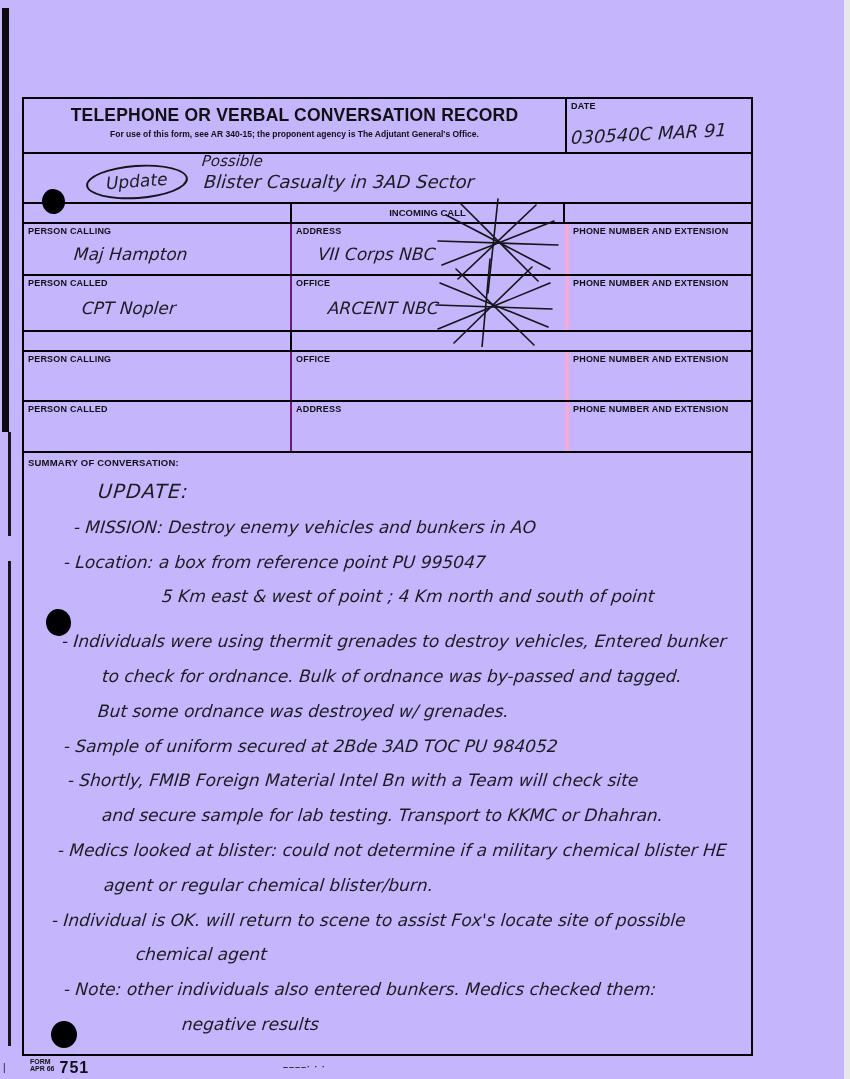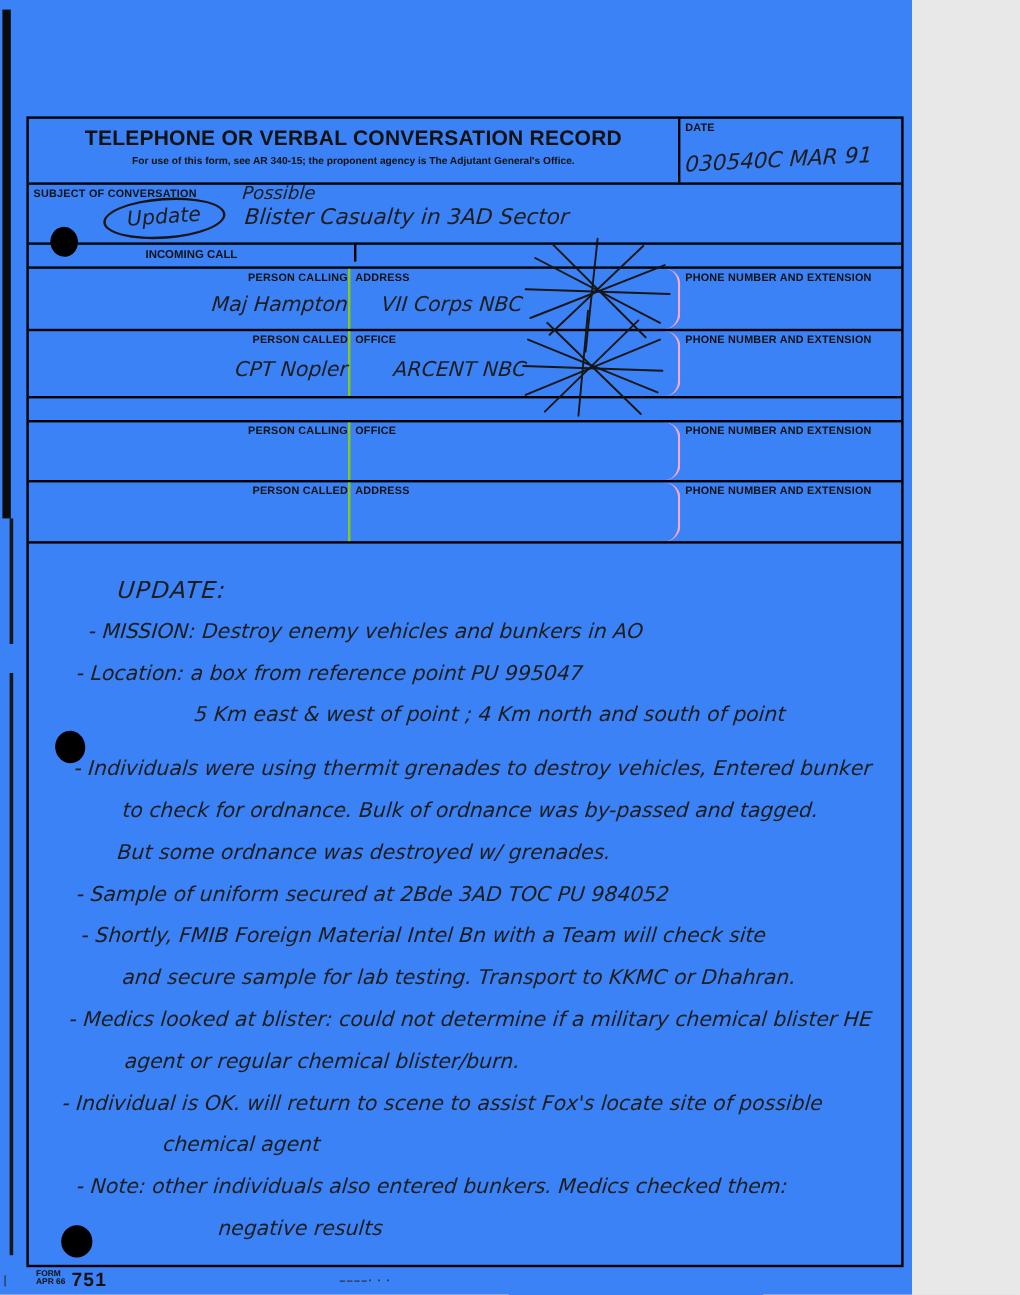--- a/index.html
+++ b/index.html
@@ -1,16 +1,16 @@
 <!DOCTYPE html>
 <html><head>
 <meta charset="utf-8">
 <style>
   html,body{margin:0;padding:0;background:#e8e8e8;}
-  .page{position:relative;width:760px;height:1079px;background:#3b82f6;overflow:hidden;
+  .page{position:relative;width:844px;height:1079px;background:#c4b5fd;overflow:hidden;
         font-family:"Liberation Sans",sans-serif;color:#111;}
   
   .scanbar{position:absolute;left:2px;top:8px;width:7px;height:424px;background:#0b0b0b;}
   .scanbar2{position:absolute;left:8px;top:432px;width:3px;height:614px;
             background:linear-gradient(#181818 0 17%,transparent 17% 21%,#181818 21% 100%);}
   .punch{position:absolute;background:#000;border-radius:50%;}
   
   .form{position:absolute;left:22px;top:97px;width:727px;height:955px;border:2px solid #000;
         display:flex;flex-direction:column;box-sizing:content-box;}
   .r-head{height:53px;display:flex;border-bottom:2px solid #000;}
@@ -20,28 +20,28 @@
   .date-cell{width:184px;position:relative;}
   .flabel{font-size:9px;font-weight:bold;letter-spacing:.2px;display:block;padding:2px 0 0 4px;}
   .hw{font-family:"DejaVu Sans",sans-serif;font-style:italic;color:#1c1c1c;display:block;
       transform:skewX(-5deg);}
   .date-val{position:absolute;left:4px;top:24px;font-size:18px;white-space:nowrap;transform:rotate(-3deg) skewX(-6deg);}
   .r-subject{height:48px;border-bottom:2px solid #000;position:relative;}
   .subj-note{position:absolute;left:178px;top:-2px;font-size:15px;}
   .subj-circle{position:absolute;left:62px;top:11px;border:2px solid #151515;border-radius:50%;
                padding:4px 18px 6px;font-size:17px;transform:rotate(-4deg);}
   .subj-text{position:absolute;left:180px;top:17px;font-size:18px;white-space:nowrap;}
-  .band{height:18px;display:flex;border-bottom:2px solid #000;flex-direction:column;}
+  .band{height:18px;display:flex;border-bottom:2px solid #000;}
   .bc1{width:266px;border-right:2px solid #000;}
   .bc2{width:273px;border-right:2px solid #000;text-align:center;font-size:9.5px;font-weight:bold;
        padding-top:3px;box-sizing:border-box;}
   .bc3{flex:1;}
   .r-call{display:flex;border-bottom:2px solid #000;}
-  .c1{width:266px;border-right:2px solid #84cc16;position:relative;text-align:right;}
-  .c2{width:273px;border-right:2px solid #f9a8d4;position:relative;border-radius:13px;}
+  .c1{width:266px;border-right:2px solid #701a75;position:relative;}
+  .c2{width:273px;border-right:4px solid #f9a8d4;position:relative;}
   .c3{flex:1;position:relative;}
   .v-calling{margin:8px 0 0 50px;font-size:17px;white-space:nowrap;}
   .v-address{margin:8px 0 0 26px;font-size:17px;white-space:nowrap;}
   .v-called{margin:10px 0 0 58px;font-size:17px;white-space:nowrap;}
   .v-office{margin:10px 0 0 36px;font-size:17px;white-space:nowrap;}
   .r-summary{flex:1;position:relative;}
   .sum-lines{position:absolute;left:34px;top:22px;width:688px;}
   .sl{font-size:17px;line-height:34.8px;white-space:nowrap;}
   .sl-big{font-size:19.5px;letter-spacing:1px;}
   .scratch{position:absolute;left:388px;top:98px;pointer-events:none;}
@@ -68,21 +68,20 @@
         <div class="f-title">TELEPHONE OR VERBAL CONVERSATION RECORD</div>
         <div class="f-sub">For use of this form, see AR 340-15; the proponent agency is The Adjutant General's Office.</div>
       </div>
       <div class="date-cell">
         <span class="flabel">DATE</span>
         <span class="hw date-val">030540C MAR 91</span>
       </div>
     </div>
 
     <div class="r-subject">
-      <span class="flabel">SUBJECT OF CONVERSATION</span>
       <span class="hw subj-note">Possible</span>
       <span class="hw subj-circle">Update</span>
       <span class="hw subj-text">Blister Casualty in 3AD Sector</span>
     </div>
 
     <div class="band">
       <div class="bc1"></div>
       <div class="bc2">INCOMING CALL</div>
       <div class="bc3"></div>
     </div>
@@ -138,20 +137,21 @@
       </div>
       <div class="c2">
         <span class="flabel">ADDRESS</span>
       </div>
       <div class="c3">
         <span class="flabel">PHONE NUMBER AND EXTENSION</span>
       </div>
     </div>
 
     <div class="r-summary">
+      <span class="flabel" style="font-size:9.5px;padding-top:4px;">SUMMARY OF CONVERSATION:</span>
       <div class="sum-lines">
         <div class="hw sl sl-big" style="margin-left:40px;">UPDATE:</div>
         <div class="hw sl" style="margin-left:16px;">- MISSION: Destroy enemy vehicles and bunkers in AO</div>
         <div class="hw sl" style="margin-left:6px;">- Location: a box from reference point PU 995047</div>
         <div class="hw sl" style="margin-left:104px;">5 Km east &amp; west of point ; 4 Km north and south of point</div>
         <div class="hw sl" style="margin-left:4px;margin-top:10px;">- Individuals were using thermit grenades to destroy vehicles, Entered bunker</div>
         <div class="hw sl" style="margin-left:44px;">to check for ordnance. Bulk of ordnance was by-passed and tagged.</div>
         <div class="hw sl" style="margin-left:40px;">But some ordnance was destroyed w/ grenades.</div>
         <div class="hw sl" style="margin-left:6px;">- Sample of uniform secured at 2Bde 3AD TOC PU 984052</div>
         <div class="hw sl" style="margin-left:10px;">- Shortly, FMIB Foreign Material Intel Bn with a Team will check site</div>

